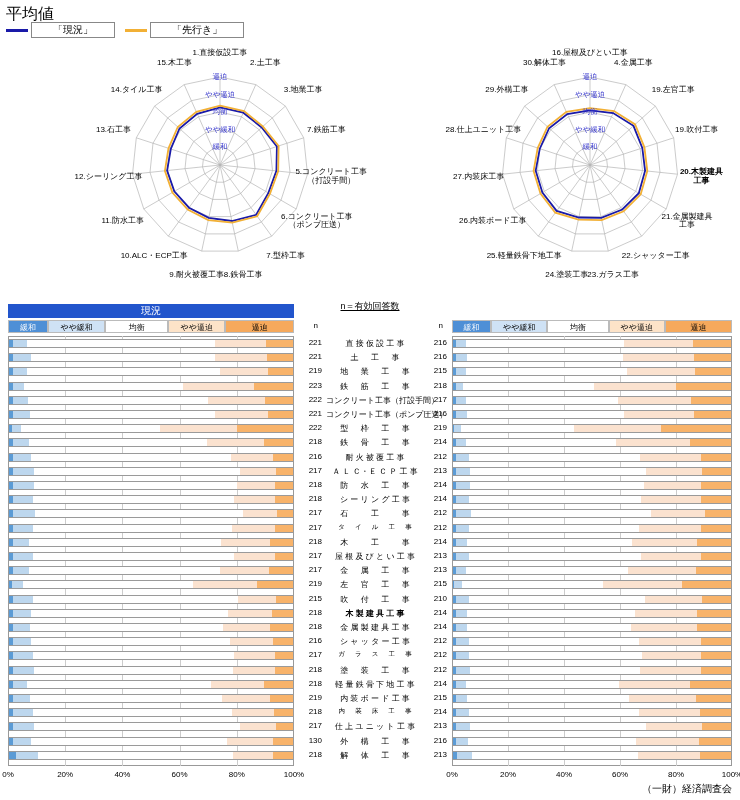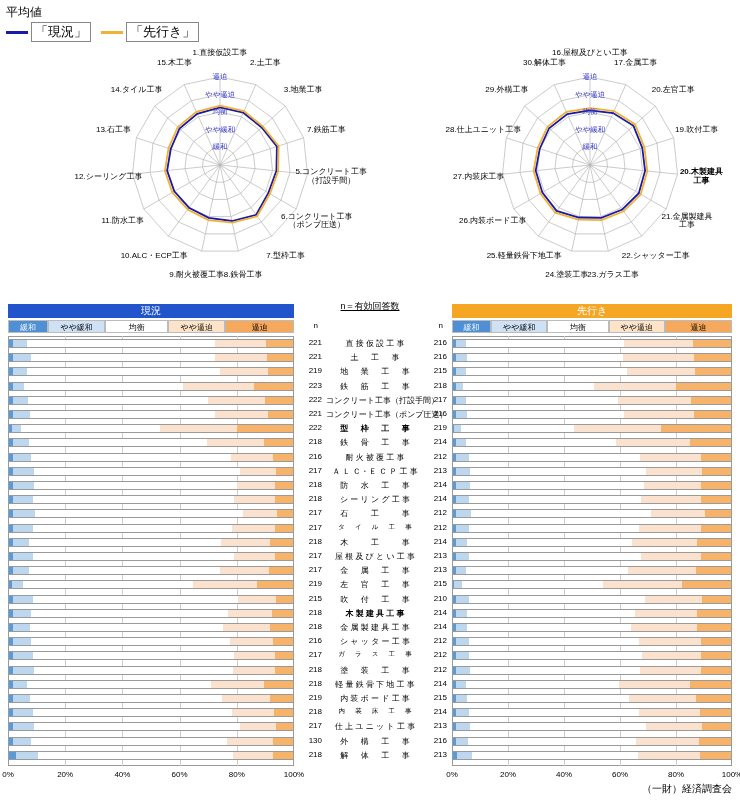--- a/index.html
+++ b/index.html
@@ -6,25 +6,25 @@
   body{
     width:740px;height:800px;
     background:#ffffff;
     font-family:"Liberation Sans","DejaVu Sans",sans-serif;
     font-size:9px;color:#000;
     position:relative;overflow:hidden;
   }
   .abs{position:absolute;}
 
   
-  #avg-title{left:6px;top:4px;font-size:12px;}
+  #avg-title{left:6px;top:4px;font-size:16px;}
   #legend{left:6px;top:22px;display:flex;align-items:center;gap:10px;}
   .lg{display:flex;align-items:center;gap:3px;font-size:9px;}
   .lg .bar{width:22px;height:3px;display:inline-block;}
-  .lg .box{border:1px solid #888;padding:0 3px;font-size:13px;}
+  .lg .box{border:1px solid #888;padding:0 21px;font-size:10px;}
 
   
   .radar-wrap{position:absolute;}
   .radar-label{position:absolute;font-size:8px;line-height:1.05;text-align:center;white-space:pre;}
   .ring-label{position:absolute;font-size:7.5px;color:#3333cc;text-align:center;white-space:nowrap;}
 
   
   #bars{position:absolute;left:0;top:296px;width:740px;height:490px;}
   .panel-head{position:absolute;height:14px;color:#fff;font-size:10px;text-align:center;line-height:14px;}
   #head-genkyo{background:#2255cc;}
@@ -107,27 +107,26 @@
       <line x1="150" y1="125" x2="168.3" y2="211.1" stroke="#b5b5b5" stroke-width="0.7"></line>
       <line x1="150" y1="125" x2="131.7" y2="211.1" stroke="#b5b5b5" stroke-width="0.7"></line>
       <line x1="150" y1="125" x2="98.3" y2="196.2" stroke="#b5b5b5" stroke-width="0.7"></line>
       <line x1="150" y1="125" x2="73.8" y2="169.0" stroke="#b5b5b5" stroke-width="0.7"></line>
       <line x1="150" y1="125" x2="62.5" y2="134.2" stroke="#b5b5b5" stroke-width="0.7"></line>
       <line x1="150" y1="125" x2="66.3" y2="97.8" stroke="#b5b5b5" stroke-width="0.7"></line>
       <line x1="150" y1="125" x2="84.6" y2="66.1" stroke="#b5b5b5" stroke-width="0.7"></line>
       <line x1="150" y1="125" x2="114.2" y2="44.6" stroke="#b5b5b5" stroke-width="0.7"></line>
       <path d="M150.0,70.4 L173.1,73.1 L193.5,85.8 L202.3,108.0 L205.1,130.8 L198.8,153.2 L182.3,169.5 L161.3,177.9 L138.8,177.5 L116.6,170.9 L102.4,152.5 L95.7,130.7 L99.8,108.7 L109.1,88.2 L127.3,74.0 Z" fill="none" stroke="#1a1aa8" stroke-width="1.8"></path>
       <path d="M150.0,68.2 L174.0,71.1 L195.1,84.4 L204.4,107.3 L207.3,131.0 L200.7,154.3 L183.6,171.3 L161.7,180.1 L138.4,179.7 L115.3,172.7 L100.5,153.6 L93.6,130.9 L97.7,108.0 L107.5,86.7 L126.4,71.9 Z" fill="none" stroke="#f2b035" stroke-width="1.8"></path>
-    </svg><div class="radar-label" style="left: 112px; top: 9px;">16.屋根及びとい工事</div><div class="radar-label" style="left: 174.055px; top: 18.6829px;">17.金属工事</div><div class="radar-label" style="left: 211.732px; top: 46.0574px;">20.左官工事</div><div class="radar-label" style="left: 235.018px; top: 86.3901px;">19.吹付工事</div><div class="radar-label" style="left: 239.886px; top: 128.207px; font-weight: bold;">20.木製建具
+    </svg><div class="radar-label" style="left: 112px; top: 9px;">16.屋根及びとい工事</div><div class="radar-label" style="left: 174.055px; top: 18.6829px;">4.金属工事</div><div class="radar-label" style="left: 211.732px; top: 46.0574px;">19.左官工事</div><div class="radar-label" style="left: 235.018px; top: 86.3901px;">19.吹付工事</div><div class="radar-label" style="left: 239.886px; top: 128.207px; font-weight: bold;">20.木製建具
 工事</div><div class="radar-label" style="left: 221.495px; top: 172.5px;">21.金属製建具
 工事</div><div class="radar-label" style="left: 181.832px; top: 211.61px;">22.シャッター工事</div><div class="radar-label" style="left: 147.286px; top: 230.553px;">23.ガラス工事</div><div class="radar-label" style="left: 105.214px; top: 230.553px;">24.塗装工事</div><div class="radar-label" style="left: 46.6681px; top: 211.61px;">25.軽量鉄骨下地工事</div><div class="radar-label" style="left: 19.0052px; top: 177px;">26.内装ボード工事</div><div class="radar-label" style="left: 13.1135px; top: 132.707px;">27.内装床工事</div><div class="radar-label" style="left: 5.48167px; top: 86.3901px;">28.仕上ユニット工事</div><div class="radar-label" style="left: 45.2678px; top: 46.0574px;">29.外構工事</div><div class="radar-label" style="left: 82.9455px; top: 18.6829px;">30.解体工事</div><div class="ring-label" style="left: 142.5px; top: 32px;">逼迫</div><div class="ring-label" style="left: 135px; top: 49.6px;">やや逼迫</div><div class="ring-label" style="left: 142.5px; top: 67.2px;">均衡</div><div class="ring-label" style="left: 135px; top: 84.8px;">やや緩和</div><div class="ring-label" style="left: 142.5px; top: 102.4px;">緩和</div></div>
 
 <div id="bars">
     <div class="panel-head" id="head-genkyo" style="left: 8px; top: 8px; width: 286px;">現況</div>
-    <div class="panel-head" id="head-sakiyuki" style="left: 452px; top: 8px; width: 280px;">先行き</div>
     <div class="cat-head c1" style="left: 8px; top: 24px; width: 40.04px;">緩和</div>
     <div class="cat-head c2" style="left: 48.04px; top: 24px; width: 57.2px;">やや緩和</div>
     <div class="cat-head c3" style="left: 105.24px; top: 24px; width: 62.92px;">均衡</div>
     <div class="cat-head c4" style="left: 168.16px; top: 24px; width: 57.2px;">やや逼迫</div>
     <div class="cat-head c5" style="left: 225.36px; top: 24px; width: 68.64px;">逼迫</div>
     <div class="cat-head c1" style="left: 452px; top: 24px; width: 39.2px;">緩和</div>
     <div class="cat-head c2" style="left: 491.2px; top: 24px; width: 56px;">やや緩和</div>
     <div class="cat-head c3" style="left: 547.2px; top: 24px; width: 61.6px;">均衡</div>
     <div class="cat-head c4" style="left: 608.8px; top: 24px; width: 56px;">やや逼迫</div>
     <div class="cat-head c5" style="left: 664.8px; top: 24px; width: 67.2px;">逼迫</div>
@@ -622,21 +621,21 @@
       <div class="s4" style="width: 22.1%;"></div>
       <div class="s5" style="width: 11.3%;"></div>
     </div>
     <div class="nlabel" style="left: 425px; top: 453.8px; width: 22px;">213</div>
     <div class="namelabel" style="left: 326px; top: 42px; width: 98px;">直 接 仮 設 工 事</div>
     <div class="namelabel" style="left: 326px; top: 56.2px; width: 98px;">土 　 工 　 事</div>
     <div class="namelabel" style="left: 326px; top: 70.4px; width: 98px;">地 　 業 　 工 　 事</div>
     <div class="namelabel" style="left: 326px; top: 84.6px; width: 98px;">鉄 　 筋 　 工 　 事</div>
     <div class="namelabel" style="left: 326px; top: 98.8px; width: 98px;">コンクリート工事（打設手間）</div>
     <div class="namelabel" style="left: 326px; top: 113px; width: 98px;">コンクリート工事（ポンプ圧送）</div>
-    <div class="namelabel" style="left: 326px; top: 127.2px; width: 98px; font-weight: bold;">型 　 枠 　 工 　 事</div>
+    <div class="namelabel" style="left: 326px; top: 127.2px; width: 98px;">型 　 枠 　 工 　 事</div>
     <div class="namelabel" style="left: 326px; top: 141.4px; width: 98px;">鉄 　 骨 　 工 　 事</div>
     <div class="namelabel" style="left: 326px; top: 155.6px; width: 98px;">耐 火 被 覆 工 事</div>
     <div class="namelabel" style="left: 326px; top: 169.8px; width: 98px;">Ａ Ｌ Ｃ・Ｅ Ｃ Ｐ 工 事</div>
     <div class="namelabel" style="left: 326px; top: 184px; width: 98px;">防 　 水 　 工 　 事</div>
     <div class="namelabel" style="left: 326px; top: 198.2px; width: 98px;">シ ー リ ン グ 工 事</div>
     <div class="namelabel" style="left: 326px; top: 212.4px; width: 98px;">石 　 　 工 　 　 事</div>
     <div class="namelabel" style="left: 326px; top: 226.6px; width: 98px; font-size: 6.5px;">タ 　 イ 　 ル 　 工 　 事</div>
     <div class="namelabel" style="left: 326px; top: 240.8px; width: 98px;">木 　 　 工 　 　 事</div>
     <div class="namelabel" style="left: 326px; top: 255px; width: 98px;">屋 根 及 び と い 工 事</div>
     <div class="namelabel" style="left: 326px; top: 269.2px; width: 98px;">金 　 属 　 工 　 事</div>

